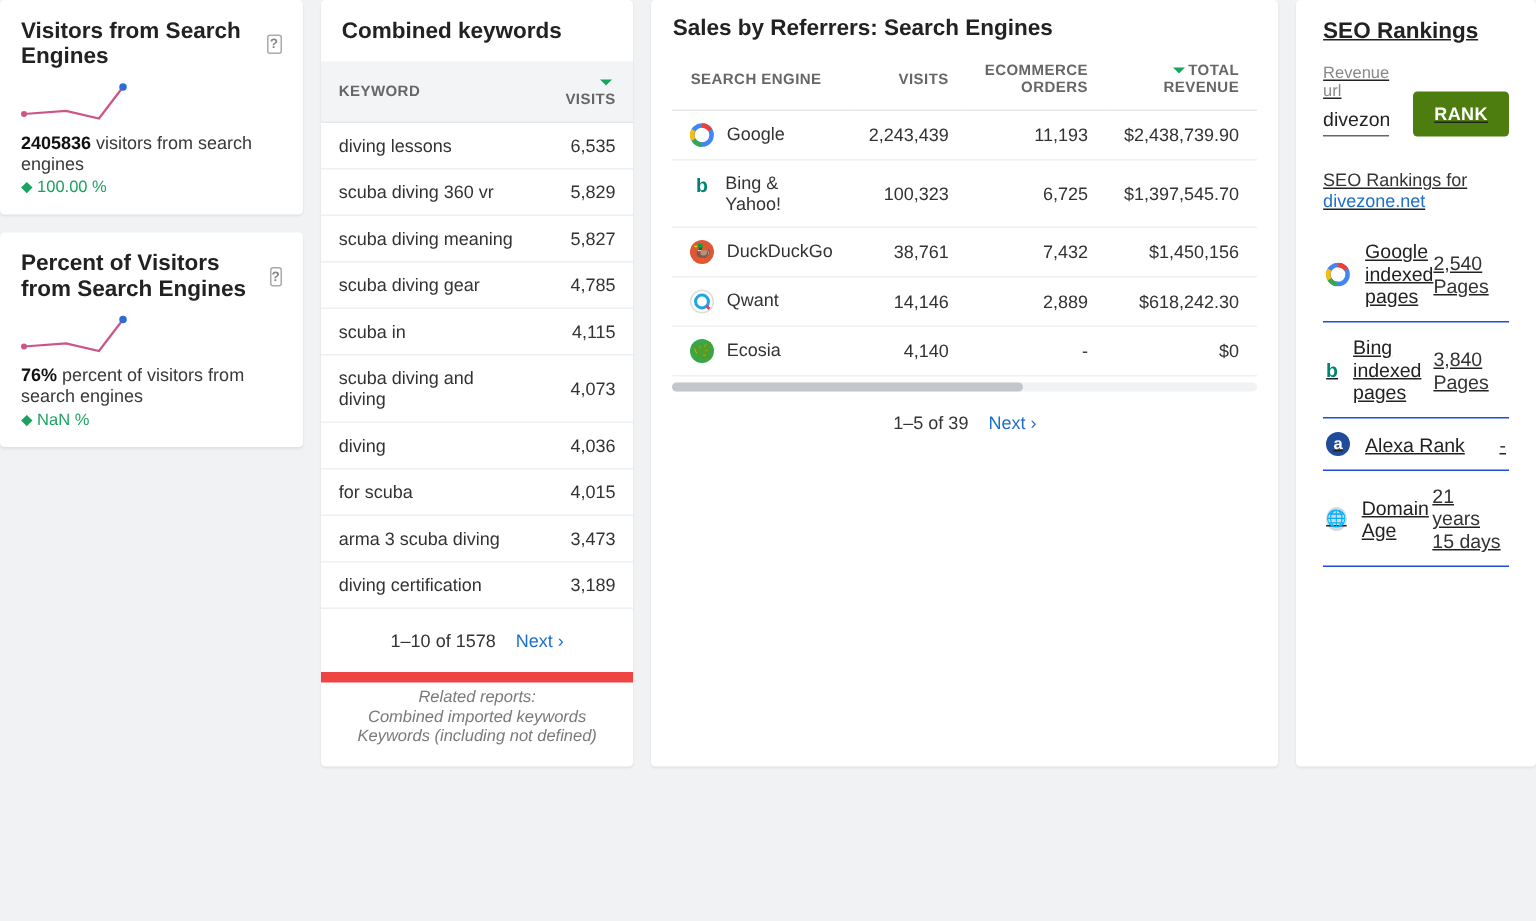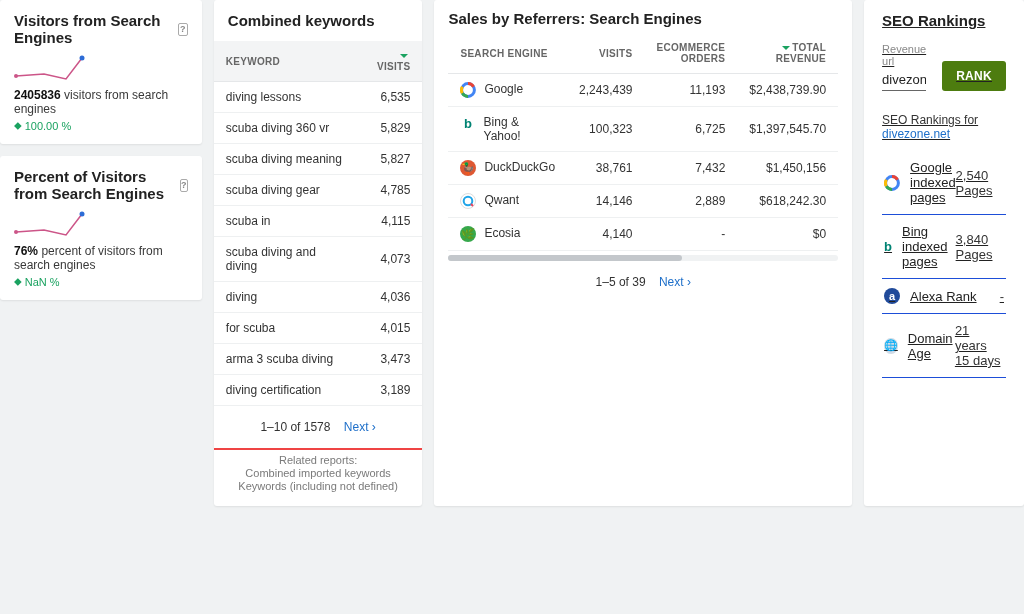--- a/index.html
+++ b/index.html
@@ -92,21 +92,22 @@
   .pager .next {
     color:#1e6fc9;
     margin-left:10px;
     cursor:pointer;
   }
   .related {
     text-align:center;
     font-size:11px;
     color:#7a7a7a;
     padding: 4px 8px 14px 8px;
-    border-top:2px solid #ef4444;
+    border-top:7px solid #ef4444;
+    font-style:italic;
   }
   .related .rlink {
     display:block;
     color:#7a7a7a;
     margin-top:1px;
   }
   
   .ref-card { padding: 10px 14px 6px 14px; }
   .ref-card h3 { margin-bottom: 6px; }
   .ref-table th { background:transparent; }

